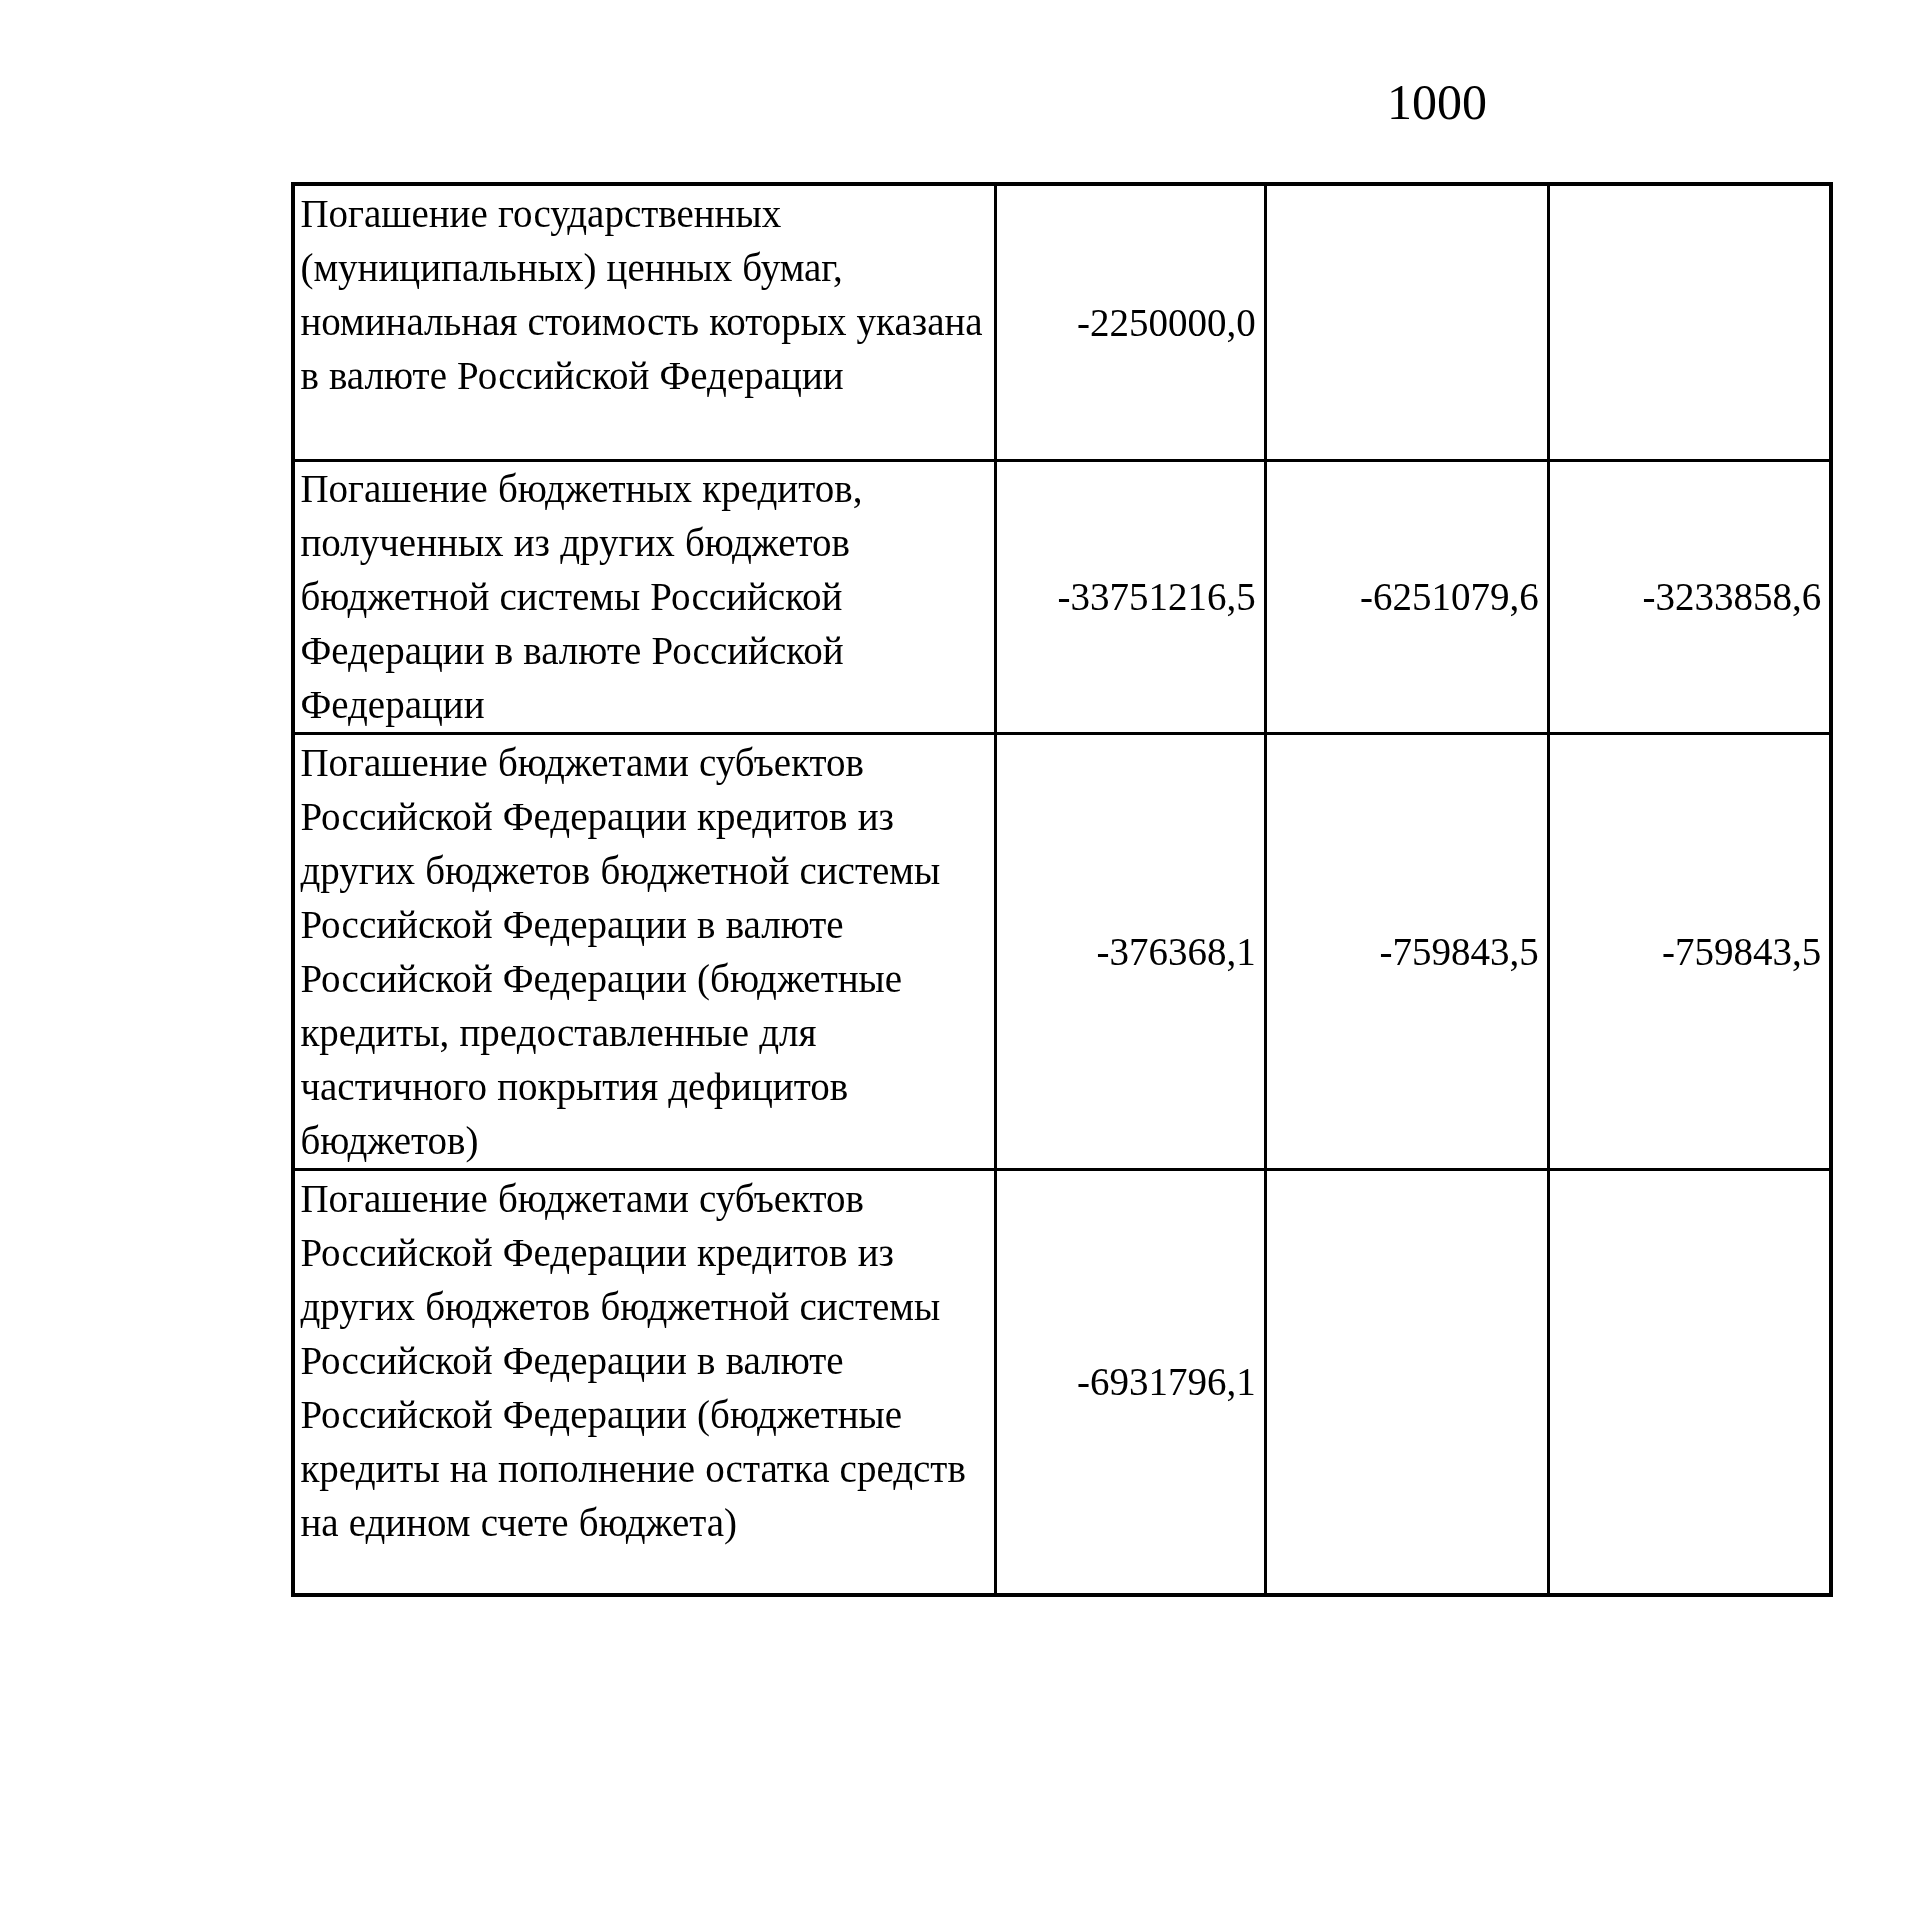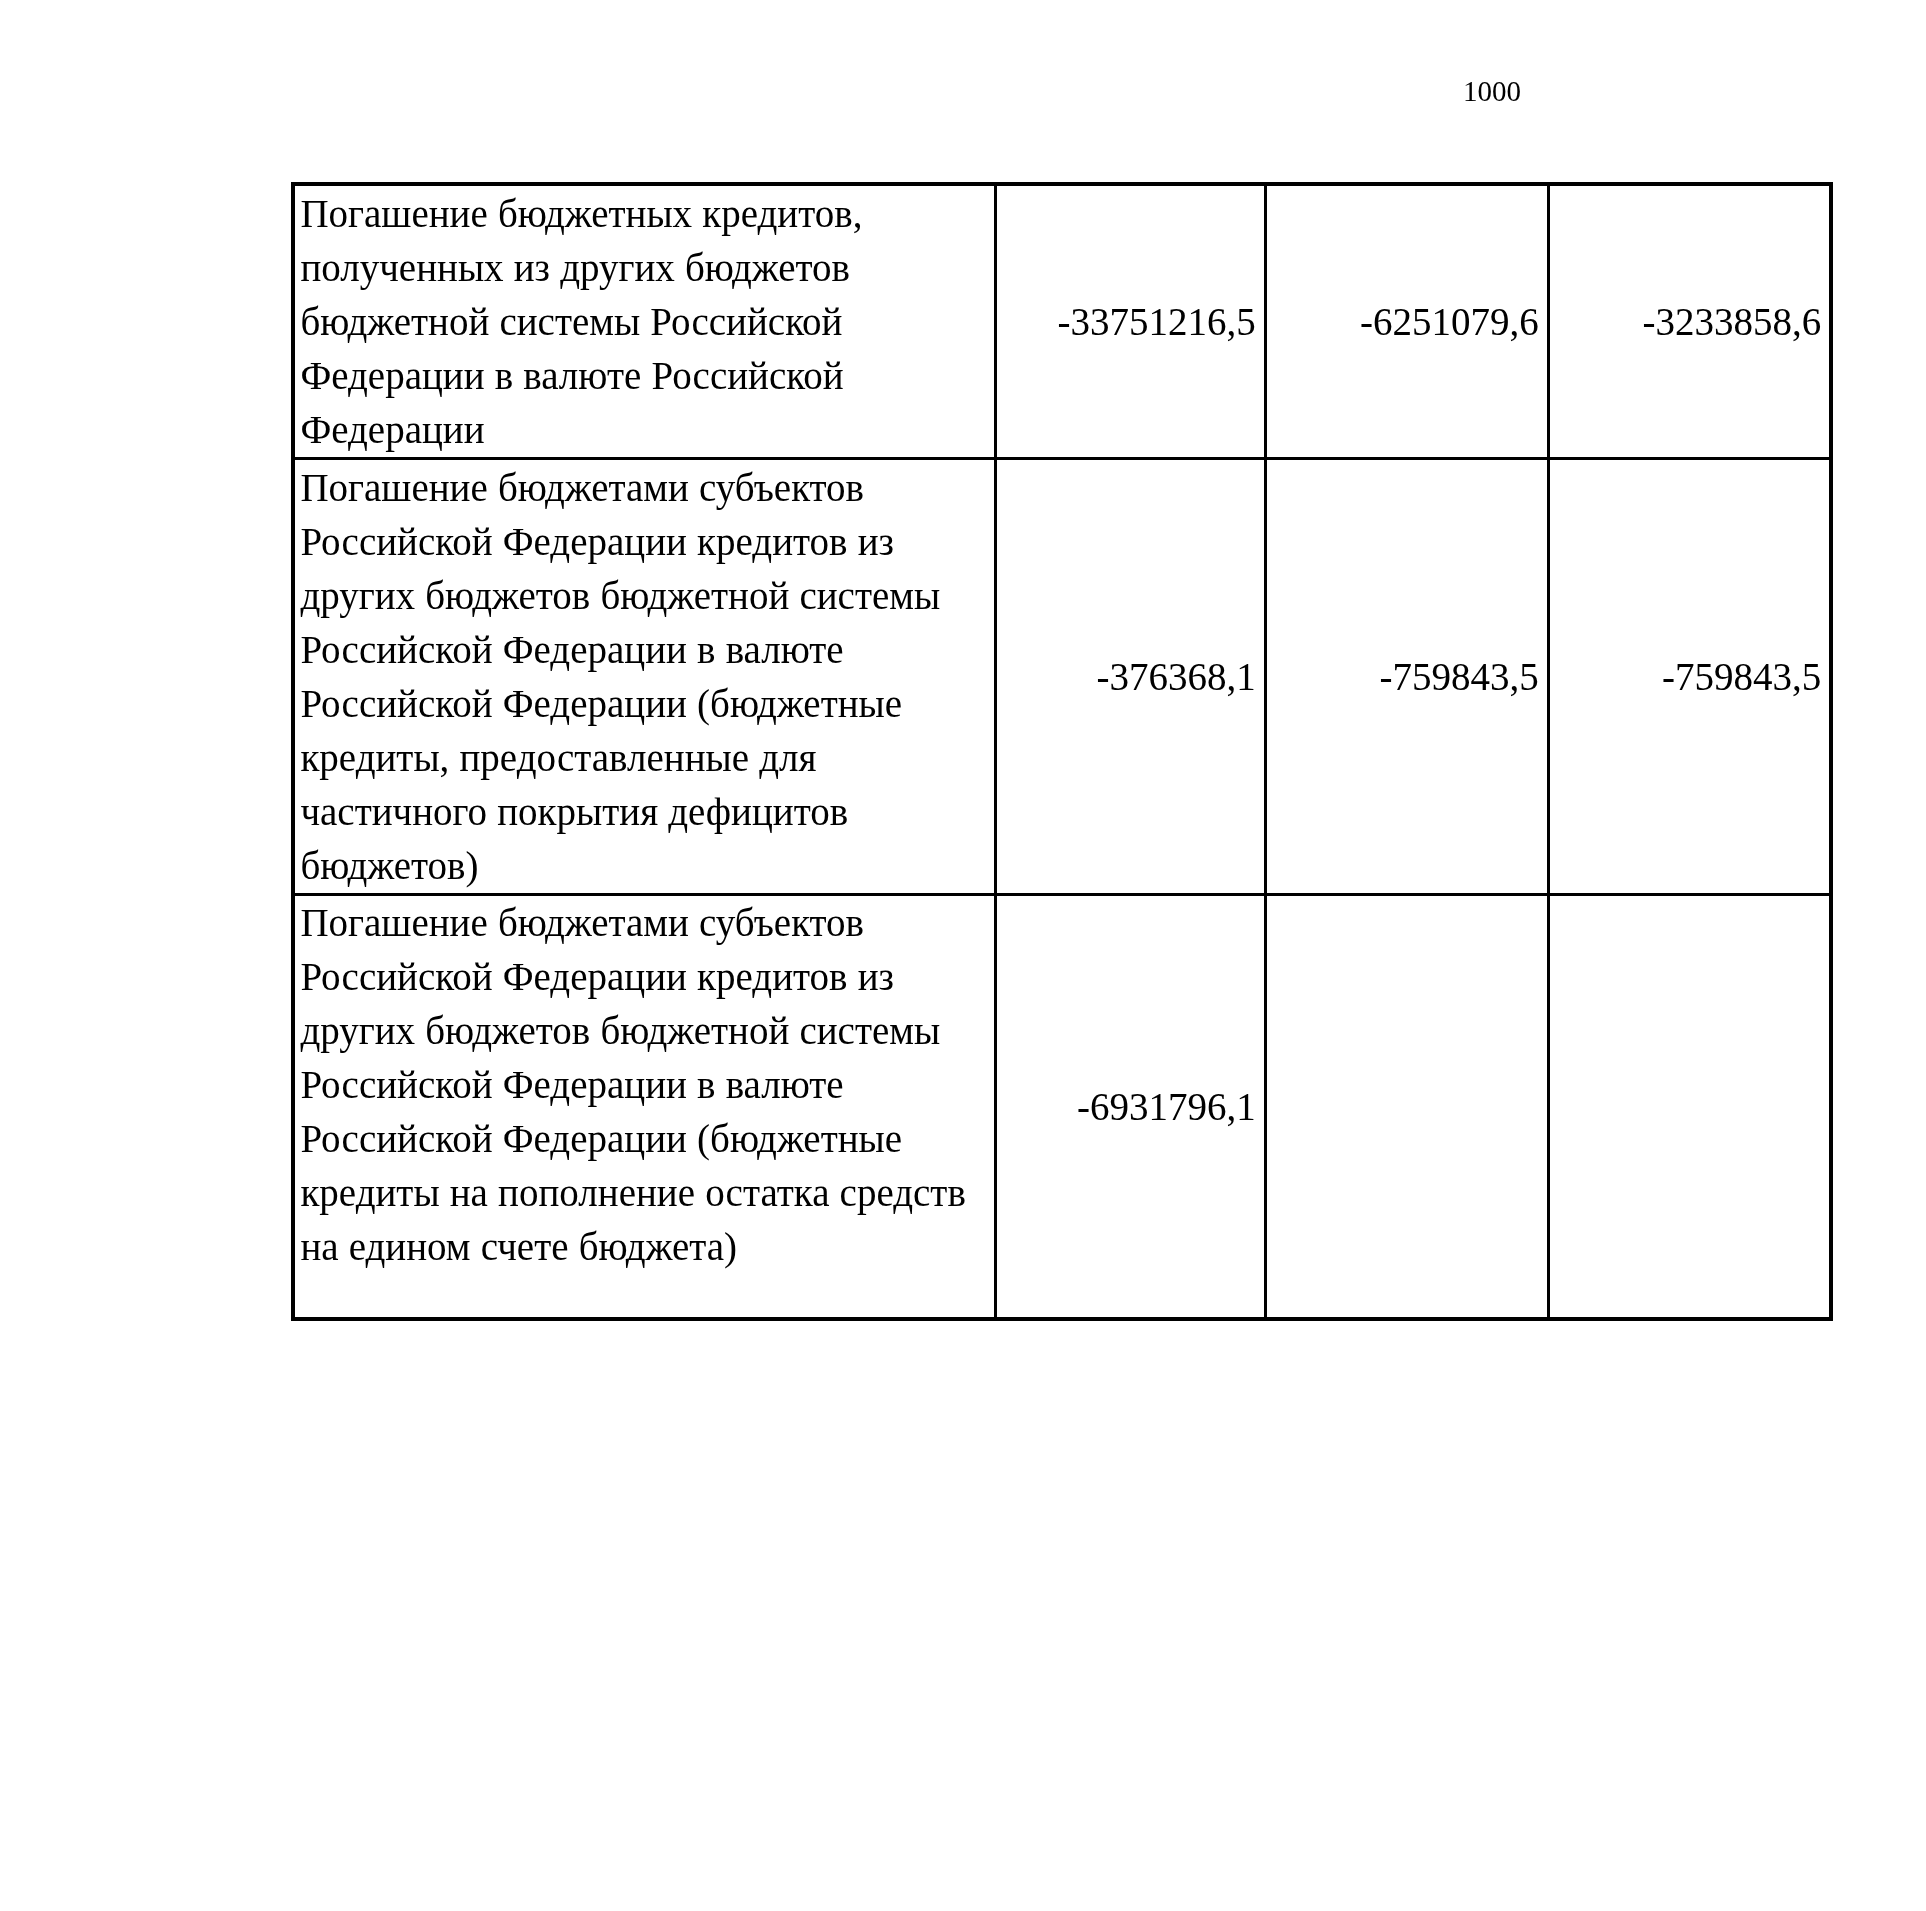--- a/index.html
+++ b/index.html
@@ -12,23 +12,23 @@
     width: 2703px;
     height: 1911px;
     background: #ffffff;
     color: #000000;
     font-family: "Liberation Serif", "DejaVu Serif", serif;
     overflow: hidden;
   }
   .page-number {
     position: absolute;
     top: 77px;
-    left: 1492px;
+    left: 1437px;
     transform: translateX(-50%);
-    font-size: 29px;
+    font-size: 50px;
     line-height: 1;
     white-space: nowrap;
   }
   table.doc-table {
     position: absolute;
     left: 291px;
     top: 182px;
     width: 1538px;
     border-collapse: collapse;
     table-layout: fixed;
@@ -65,20 +65,26 @@
   <div class="page-number">1000</div>
 
   <table class="doc-table">
     <colgroup>
       <col style="width:702px">
       <col style="width:270px">
       <col style="width:283px">
       <col style="width:283px">
     </colgroup>
     <tbody>
+      <tr class="r1">
+        <td class="label-cell">Погашение государственных (муниципальных) ценных бумаг, номинальная стоимость которых указана в валюте Российской Федерации</td>
+        <td class="num-cell">-2250000,0</td>
+        <td class="num-cell"></td>
+        <td class="num-cell"></td>
+      </tr>
       <tr class="r2">
         <td class="label-cell">Погашение бюджетных кредитов, полученных из других бюджетов бюджетной системы Российской Федерации в валюте Российской Федерации</td>
         <td class="num-cell">-33751216,5</td>
         <td class="num-cell">-6251079,6</td>
         <td class="num-cell">-3233858,6</td>
       </tr>
       <tr class="r3">
         <td class="label-cell">Погашение бюджетами субъектов Российской Федерации кредитов из других бюджетов бюджетной системы Российской Федерации в валюте Российской Федерации (бюджетные кредиты, предоставленные для частичного покрытия дефицитов бюджетов)</td>
         <td class="num-cell">-376368,1</td>
         <td class="num-cell">-759843,5</td>

